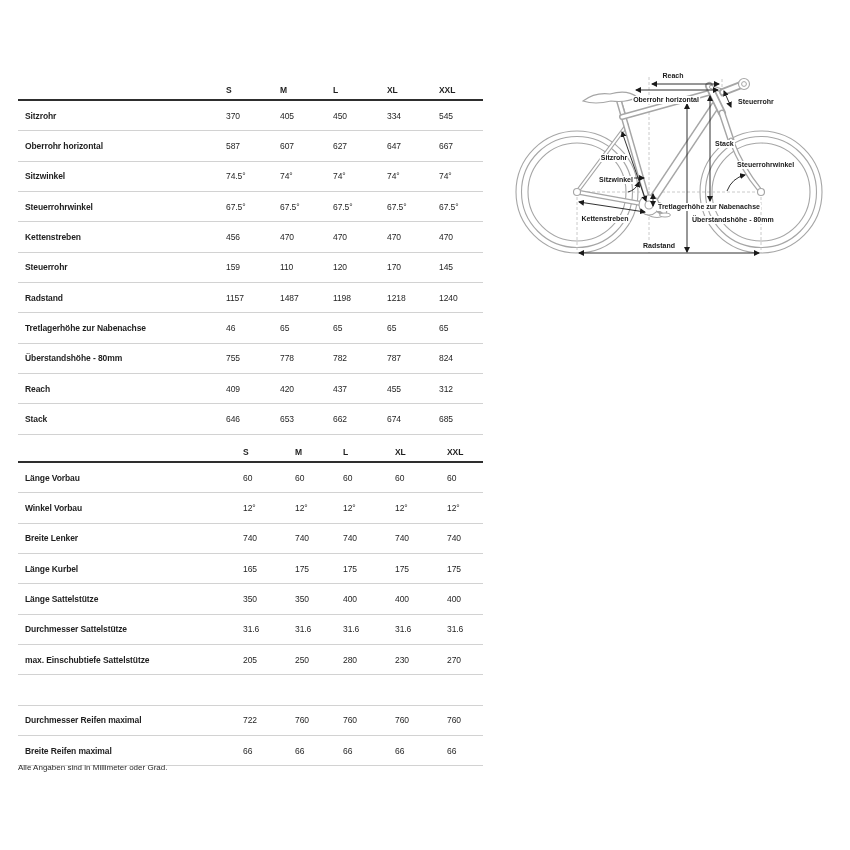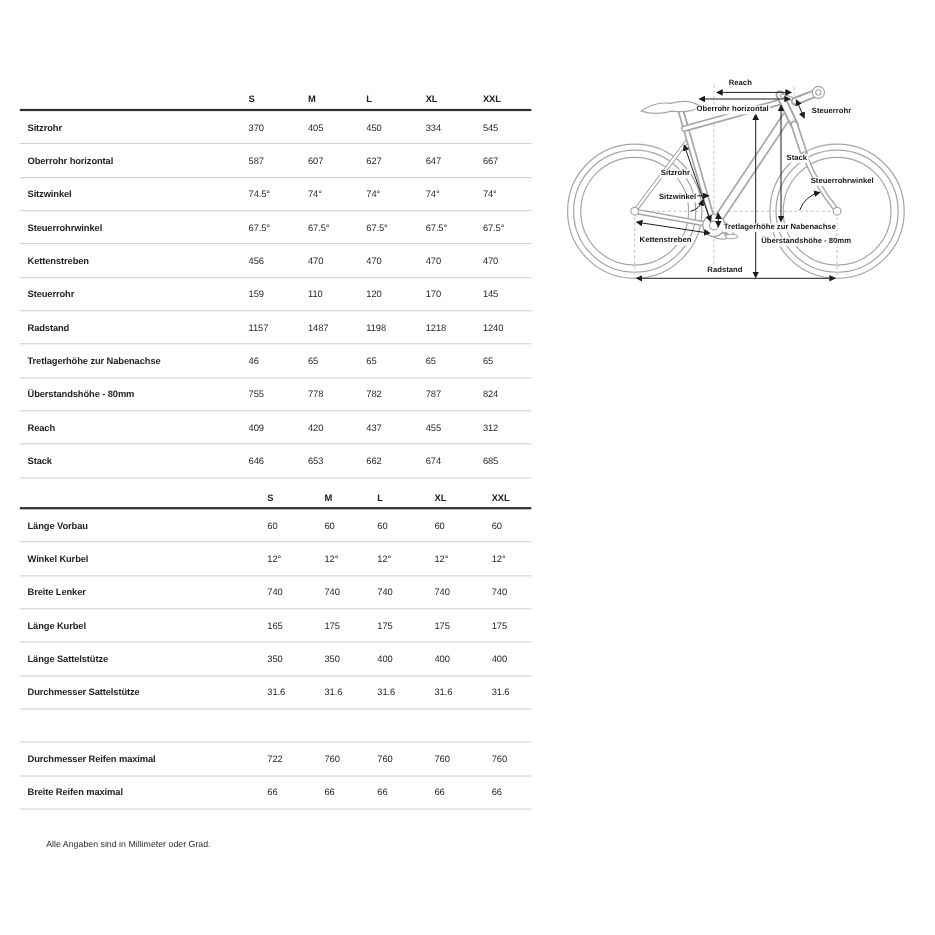--- a/index.html
+++ b/index.html
@@ -12,21 +12,21 @@
   .geo-table{position:absolute;left:18px;width:465px;}
   .t1{top:76px;} .t2{top:438px;}
   .thead{position:relative;height:23px;border-bottom:2px solid var(--header-line);}
   .hcell{position:absolute;bottom:4px;font-size:8.5px;font-weight:bold;letter-spacing:-0.1px;}
   .row{position:relative;height:29.33px;border-bottom:1px solid var(--row-line);}
   .rlabel{position:absolute;left:7px;top:50%;transform:translateY(-50%);
           font-size:8.5px;font-weight:bold;letter-spacing:-0.1px;white-space:nowrap;}
   .cell{position:absolute;top:50%;transform:translateY(-50%);font-size:8.5px;letter-spacing:-0.1px;}
   .t1 .c1{left:208px}.t1 .c2{left:262px}.t1 .c3{left:315px}.t1 .c4{left:369px}.t1 .c5{left:421px}
   .t2 .c1{left:225px}.t2 .c2{left:277px}.t2 .c3{left:325px}.t2 .c4{left:377px}.t2 .c5{left:429px}
-  .footnote{position:absolute;left:18px;top:763px;font-size:8px;color:#2a2a2a;margin-left:24px;}
+  .footnote{position:absolute;left:18px;top:763px;font-size:8px;color:#2a2a2a;}
   .diagram{position:absolute;left:515px;top:55px;width:332px;height:205px;}
   .diagram svg{position:absolute;left:0;top:0;}
   .dlabel{position:absolute;font-size:7px;font-weight:bold;line-height:8px;
           background:#fff;padding:0 1px;white-space:nowrap;color:var(--dim);}
   .ctr{transform:translateX(-50%);}
 </style>
 </head>
 <body>
 
 <section class="geo-table t1">
@@ -140,21 +140,21 @@
   <div>
       <div class="row">
         <span class="rlabel">Länge Vorbau</span>
         <span class="cell c1">60</span>
         <span class="cell c2">60</span>
         <span class="cell c3">60</span>
         <span class="cell c4">60</span>
         <span class="cell c5">60</span>
       </div>
       <div class="row">
-        <span class="rlabel">Winkel Kurbel</span>
+        <span class="rlabel">Winkel Vorbau</span>
         <span class="cell c1">12°</span>
         <span class="cell c2">12°</span>
         <span class="cell c3">12°</span>
         <span class="cell c4">12°</span>
         <span class="cell c5">12°</span>
       </div>
       <div class="row">
         <span class="rlabel">Breite Lenker</span>
         <span class="cell c1">740</span>
         <span class="cell c2">740</span>
@@ -178,20 +178,28 @@
         <span class="cell c4">400</span>
         <span class="cell c5">400</span>
       </div>
       <div class="row">
         <span class="rlabel">Durchmesser Sattelstütze</span>
         <span class="cell c1">31.6</span>
         <span class="cell c2">31.6</span>
         <span class="cell c3">31.6</span>
         <span class="cell c4">31.6</span>
         <span class="cell c5">31.6</span>
+      </div>
+      <div class="row">
+        <span class="rlabel">max. Einschubtiefe Sattelstütze</span>
+        <span class="cell c1">205</span>
+        <span class="cell c2">250</span>
+        <span class="cell c3">280</span>
+        <span class="cell c4">230</span>
+        <span class="cell c5">270</span>
       </div>
       <div class="row spacer">
         <span class="rlabel"></span>
         <span class="cell c1"></span>
         <span class="cell c2"></span>
         <span class="cell c3"></span>
         <span class="cell c4"></span>
         <span class="cell c5"></span>
       </div>
       <div class="row">

